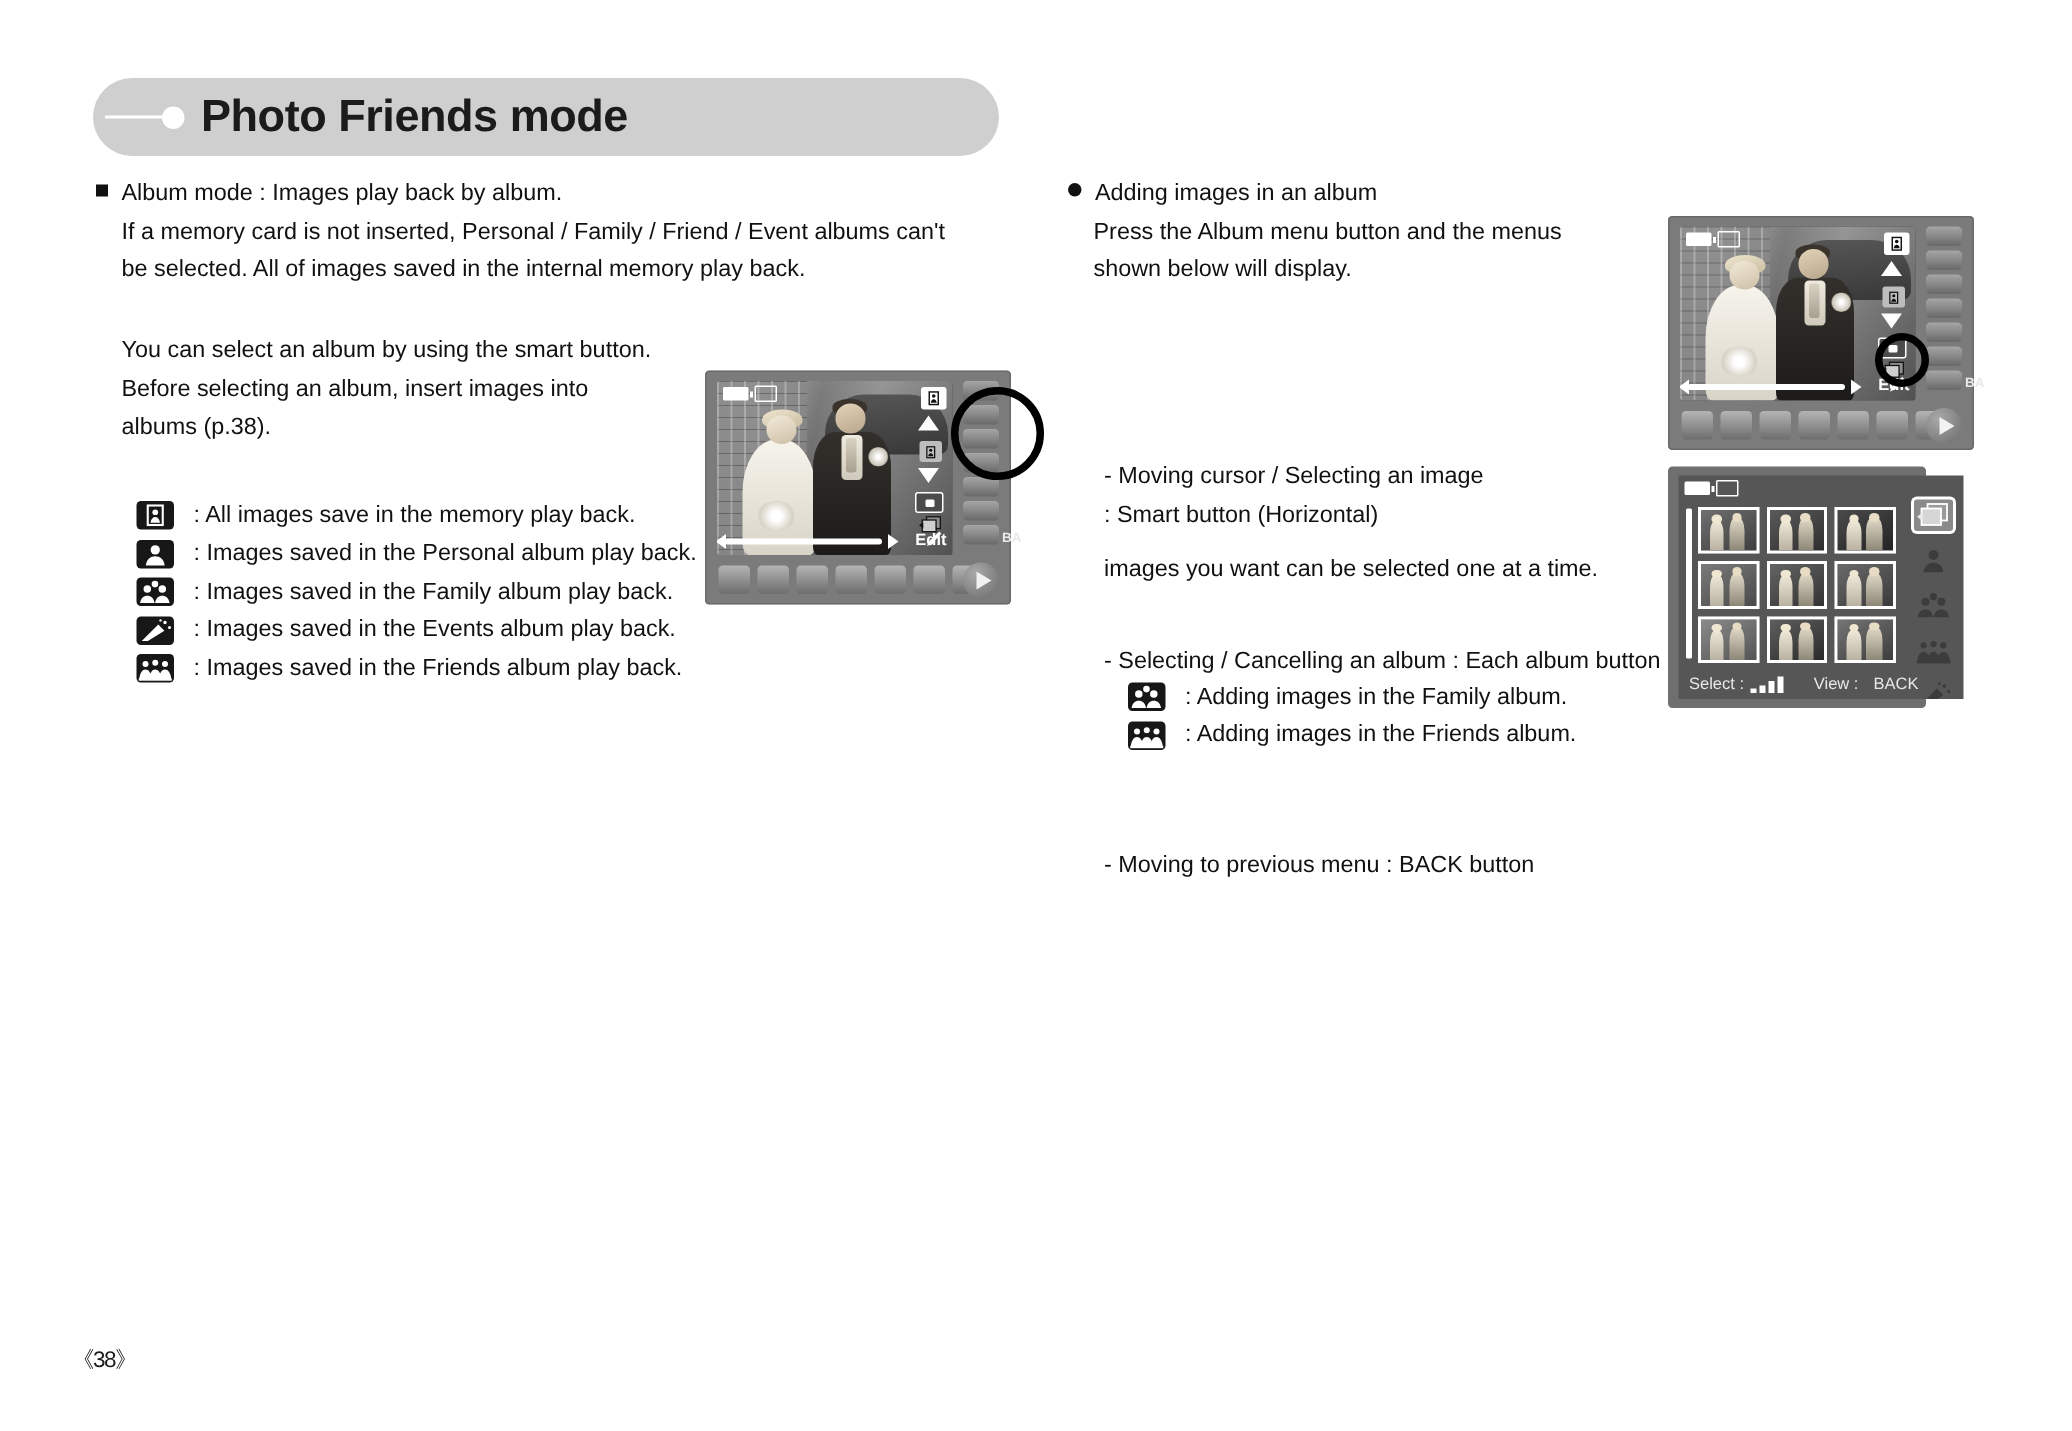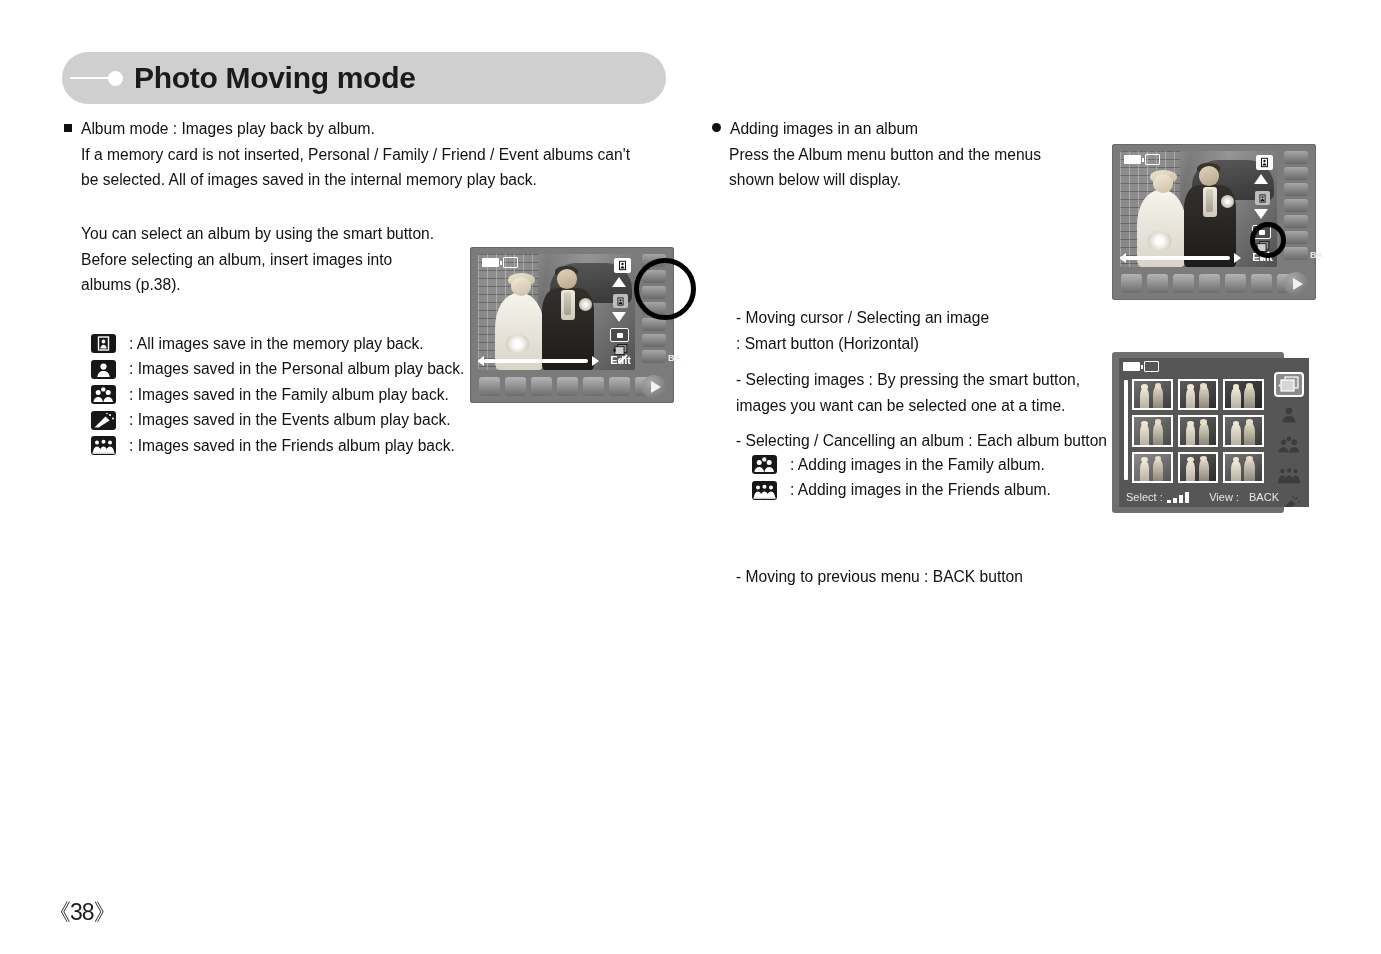--- a/index.html
+++ b/index.html
@@ -153,33 +153,33 @@
   .gs-sel{box-shadow:0 0 0 2px #ffffff;border-radius:2px;background:#8a8a8a;}
   .gridfoot{position:absolute;left:0;right:0;bottom:0;height:20px;color:#e7e7e7;font-size:11px;
     display:flex;align-items:center;}
   .gridfoot .lab{margin-left:7px;}
   .gridfoot .vw{position:absolute;right:30px;}
   .stair{display:inline-flex;align-items:flex-end;gap:2px;margin-left:4px;vertical-align:-1px;}
   .stair i{display:block;width:4px;background:#fff;}
 
   
   .pagenum{
-    position:absolute;left:48px;top:897px;font-size:23px;color:#1b1b1b;
+    position:absolute;left:48px;top:897px;font-size:15px;color:#1b1b1b;
     font-family:"Liberation Sans",sans-serif;letter-spacing:-1px;text-align:right;
   }
 </style>
 </head>
 <body>
 
 <div class="page">
 
   <div class="header-bar">
     <div class="header-deco-line"></div>
     <div class="header-deco-dot"></div>
-    <div class="header-title">Photo Moving mode</div>
+    <div class="header-title">Photo Friends mode</div>
   </div>
 
   <div class="blk" style="left:64px;top:116px;">
     <div class="line">
       <span class="sq-bullet"></span><span>Album mode : Images play back by album.</span>
     </div>
     <div class="line indent">If a memory card is not inserted, Personal / Family / Friend / Event albums can't</div>
     <div class="line indent">be selected. All of images saved in the internal memory play back.</div>
   </div>
 
@@ -351,21 +351,20 @@
     <div class="line indent">Press the Album menu button and the menus</div>
     <div class="line indent">shown below will display.</div>
   </div>
 
   <div class="blk" style="left:736px;top:305px;">
     <div class="line">- Moving cursor / Selecting an image</div>
     <div class="line">  : Smart button (Horizontal)</div>
   </div>
 
   <div class="blk" style="left:736px;top:367px;">
-    <div class="line">- Selecting images : By pressing the smart button,</div>
     <div class="line">  images you want can be selected one at a time.</div>
   </div>
 
   <div class="blk" style="left:736px;top:428px;">
     <div class="line">- Selecting / Cancelling an album : Each album button</div>
   </div>
 
   <div class="blk" style="left:752px;top:452px;">
     <div class="icon-row">
       <span class="alb-ico">
@@ -483,21 +482,21 @@
       <span class="botbtn" style="width:21px;height:19px;"></span>
       <span class="botbtn" style="width:21px;height:19px;"></span>
       <span class="botbtn" style="width:21px;height:19px;"></span>
     </div>
     <div class="playbtn" style="left:172px;top:128px;width:24px;height:24px;">
         <i></i>
       </div>
   </div>
   <div class="circle-anno" style="left:1250px;top:222px;width:36px;height:36px;"></div>
 
-  <div class="grid-cam" style="left:1112px;top:311px;width:172px;height:161px;margin-top:41px;">
+  <div class="grid-cam" style="left:1112px;top:311px;width:172px;height:161px;">
     <div class="grid-lcd" style="left:7px;top:6px;width:190px;height:149px;">
 
       <div class="osd-topleft">
         <span class="batt"></span>
         <span class="card"></span>
       </div>
 
       <div class="leftbar" style="left:5px;top:22px;width:4px;height:100px;"></div>
 
       <div class="thumbs" style="left:13px;top:21px;width:132px;height:104px;">

